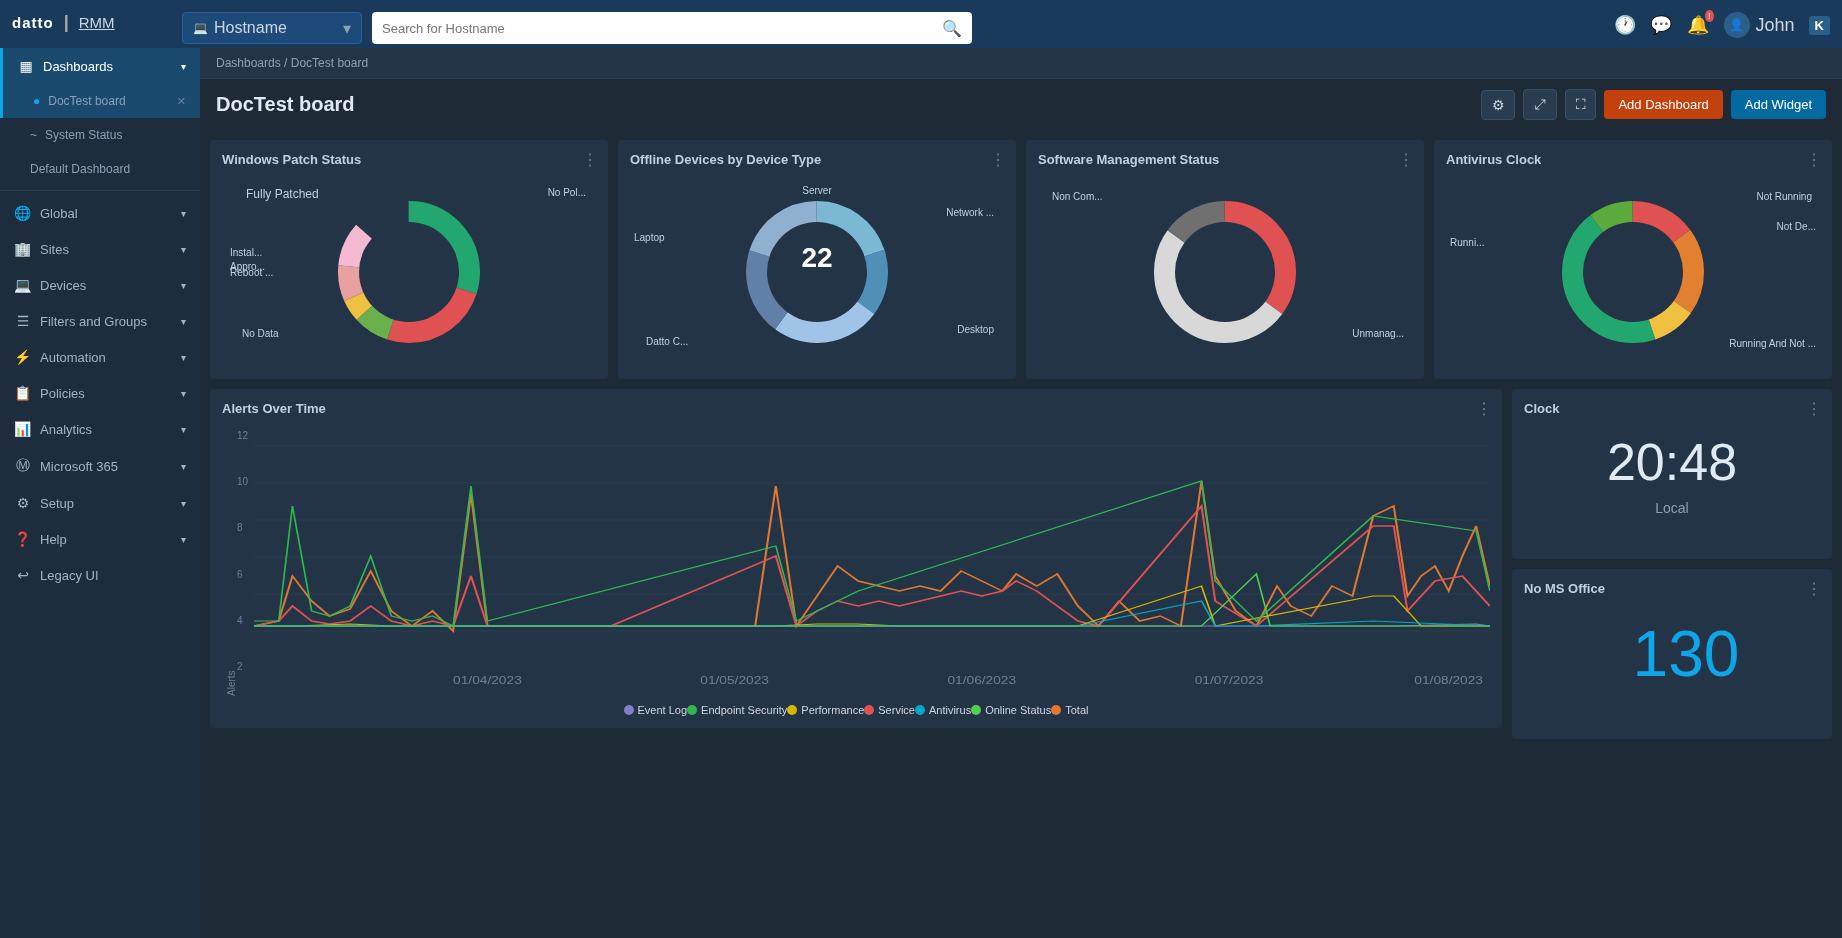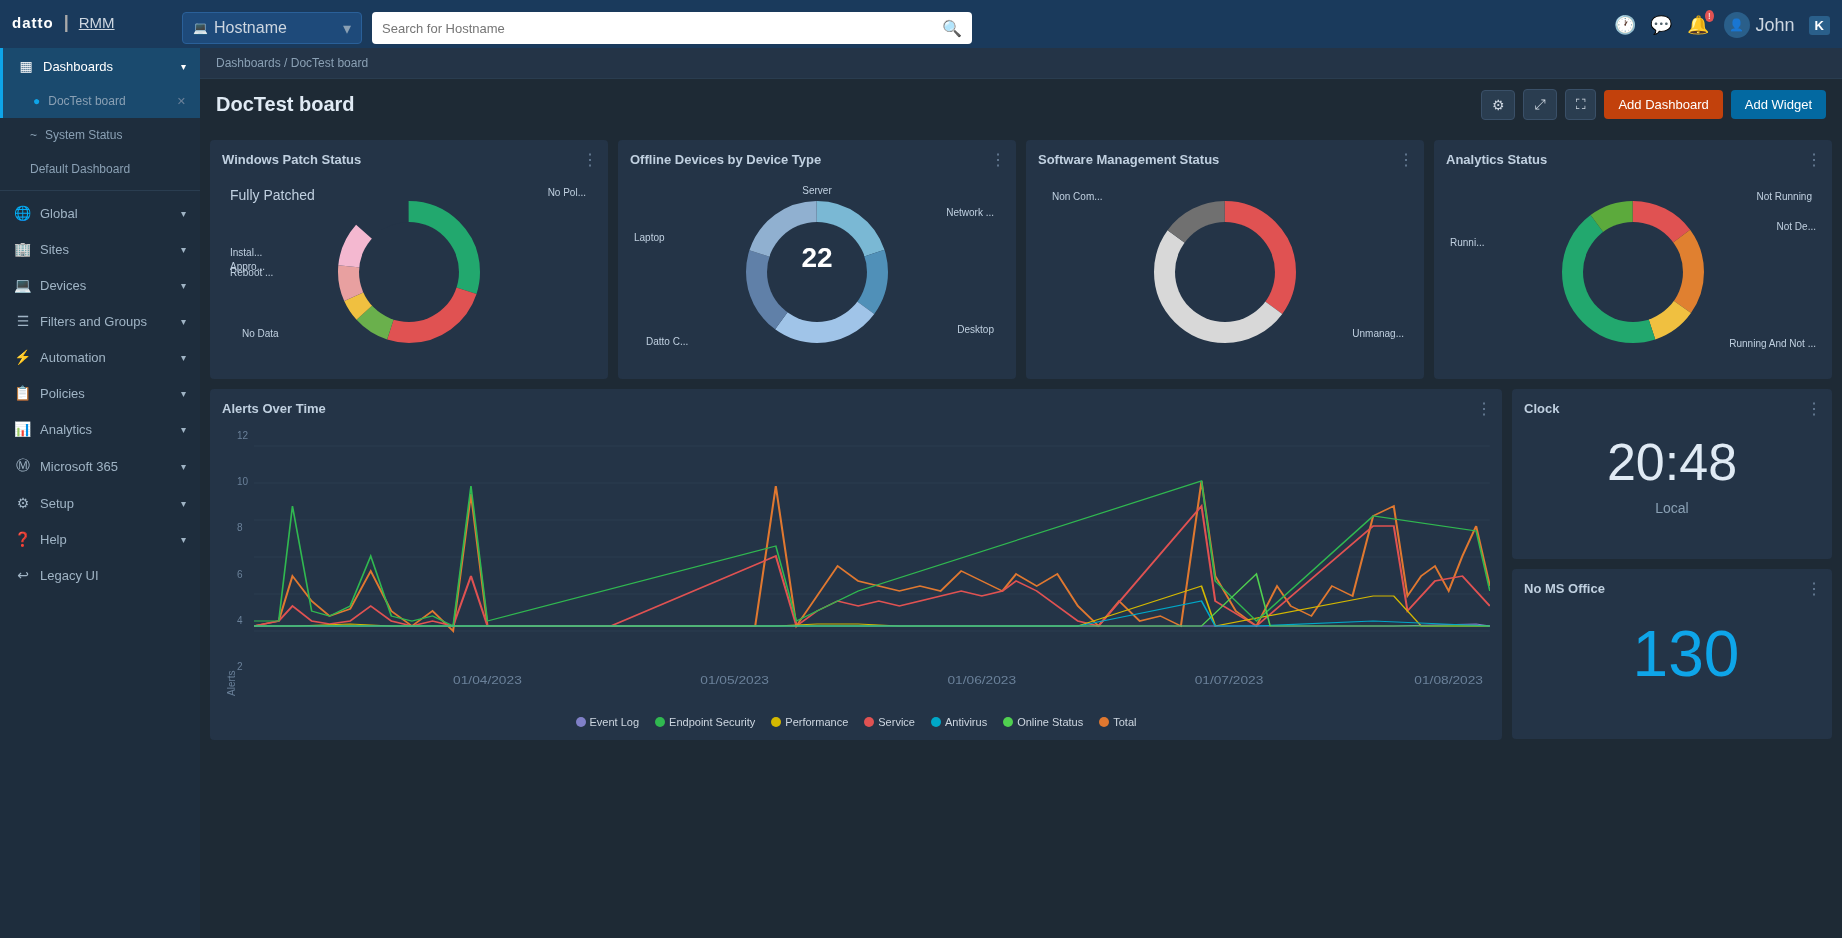--- a/index.html
+++ b/index.html
@@ -40,21 +40,21 @@
 
     
     .widgets-area { flex: 1; overflow-y: auto; padding: 10px; display: flex; flex-direction: column; gap: 10px; }
     .widgets-row { display: flex; gap: 10px; }
     .widget { background: #243447; border-radius: 4px; padding: 12px; flex: 1; min-width: 0; position: relative; }
     .widget-title { font-size: 13px; font-weight: 600; color: #c0d0e0; margin-bottom: 10px; }
     .widget-menu { position: absolute; top: 10px; right: 10px; color: #6a8099; cursor: pointer; font-size: 16px; }
 
     
     .alerts-widget { min-height: 320px; }
-    .chart-legend { display: flex; gap: 16px; justify-content: center; flex-wrap: wrap; margin-top: 20px; font-size: 11px; }
+    .chart-legend { display: flex; justify-content: center; flex-wrap: wrap; margin-top: 8px; font-size: 11px; }
     .legend-item { display: flex; align-items: center; gap: 4px; }
     .legend-dot { width: 10px; height: 10px; border-radius: 50%; }
 
     
     .clock-widget { min-height: 160px; display: flex; flex-direction: column; justify-content: center; align-items: center; }
     .clock-time { font-size: 52px; font-weight: 300; color: #e0eaf4; }
     .clock-label { font-size: 14px; color: #8aa0b4; margin-top: 8px; }
 
     
     .ms-office-widget { min-height: 160px; display: flex; flex-direction: column; justify-content: center; align-items: center; }
@@ -215,21 +215,21 @@
 
               <circle cx="90" cy="90" r="60" fill="none" stroke="#22a86e" stroke-width="22" stroke-dasharray="113 263" stroke-dashoffset="0" transform="rotate(-90 90 90)"></circle>
               <circle cx="90" cy="90" r="60" fill="none" stroke="#e05252" stroke-width="22" stroke-dasharray="94 282" stroke-dashoffset="-113" transform="rotate(-90 90 90)"></circle>
               <circle cx="90" cy="90" r="60" fill="none" stroke="#6ab04c" stroke-width="22" stroke-dasharray="31 345" stroke-dashoffset="-207" transform="rotate(-90 90 90)"></circle>
               <circle cx="90" cy="90" r="60" fill="none" stroke="#f0c040" stroke-width="22" stroke-dasharray="19 357" stroke-dashoffset="-238" transform="rotate(-90 90 90)"></circle>
               <circle cx="90" cy="90" r="60" fill="none" stroke="#e8a0a0" stroke-width="22" stroke-dasharray="31 345" stroke-dashoffset="-257" transform="rotate(-90 90 90)"></circle>
               <circle cx="90" cy="90" r="60" fill="none" stroke="#f4b8d0" stroke-width="22" stroke-dasharray="38 338" stroke-dashoffset="-288" transform="rotate(-90 90 90)"></circle>
               <circle cx="90" cy="90" r="50" fill="#243447"></circle>
             </svg>
 
-            <div style="position:absolute; top:10px; left:8px; font-size:14px; color:#c0d0e0;">Fully Patched</div>
+            <div style="position:absolute; top:10px; left:24px; font-size:12px; color:#c0d0e0;">Fully Patched</div>
             <div style="position:absolute; top:10px; right:10px; font-size:10px; color:#c0d0e0;">No Pol...</div>
             <div style="position:absolute; top:50px; left:8px; font-size:10px; color:#c0d0e0;margin-top:34px;">Appro...</div>
             <div style="position:absolute; top:70px; left:8px; font-size:10px; color:#c0d0e0;">Instal...</div>
             <div style="position:absolute; top:90px; left:8px; font-size:10px; color:#c0d0e0;">Reboot ...</div>
             <div style="position:absolute; bottom:28px; left:20px; font-size:10px; color:#c0d0e0;">No Data</div>
           </div>
         </div>
 
         <div class="widget">
           <div class="widget-title">Offline Devices by Device Type</div>
@@ -261,21 +261,21 @@
               <circle cx="90" cy="90" r="60" fill="none" stroke="#d8d8d8" stroke-width="22" stroke-dasharray="188 188" stroke-dashoffset="-132" transform="rotate(-90 90 90)"></circle>
               <circle cx="90" cy="90" r="60" fill="none" stroke="#707070" stroke-width="22" stroke-dasharray="56 320" stroke-dashoffset="-320" transform="rotate(-90 90 90)"></circle>
               <circle cx="90" cy="90" r="50" fill="#243447"></circle>
             </svg>
             <div style="position:absolute; top:14px; left:14px; font-size:10px; color:#c0d0e0;">Non Com...</div>
             <div style="position:absolute; bottom:28px; right:8px; font-size:10px; color:#c0d0e0;margin-top:40px;">Unmanag...</div>
           </div>
         </div>
 
         <div class="widget">
-          <div class="widget-title">Analytics Status</div>
+          <div class="widget-title">Antivirus Clock</div>
           <span class="widget-menu">⋮</span>
           <div class="donut-wrap" style="position:relative;">
             <svg class="donut-svg" viewBox="0 0 180 180">
               <circle cx="90" cy="90" r="60" fill="none" stroke="#e05252" stroke-width="22" stroke-dasharray="56 320" stroke-dashoffset="0" transform="rotate(-90 90 90)"></circle>
               <circle cx="90" cy="90" r="60" fill="none" stroke="#e08030" stroke-width="22" stroke-dasharray="75 301" stroke-dashoffset="-56" transform="rotate(-90 90 90)"></circle>
               <circle cx="90" cy="90" r="60" fill="none" stroke="#f0c040" stroke-width="22" stroke-dasharray="38 338" stroke-dashoffset="-131" transform="rotate(-90 90 90)"></circle>
               <circle cx="90" cy="90" r="60" fill="none" stroke="#22a86e" stroke-width="22" stroke-dasharray="169 207" stroke-dashoffset="-169" transform="rotate(-90 90 90)"></circle>
               <circle cx="90" cy="90" r="60" fill="none" stroke="#5caa3c" stroke-width="22" stroke-dasharray="38 338" stroke-dashoffset="-338" transform="rotate(-90 90 90)"></circle>
               <circle cx="90" cy="90" r="50" fill="#243447"></circle>
             </svg>

